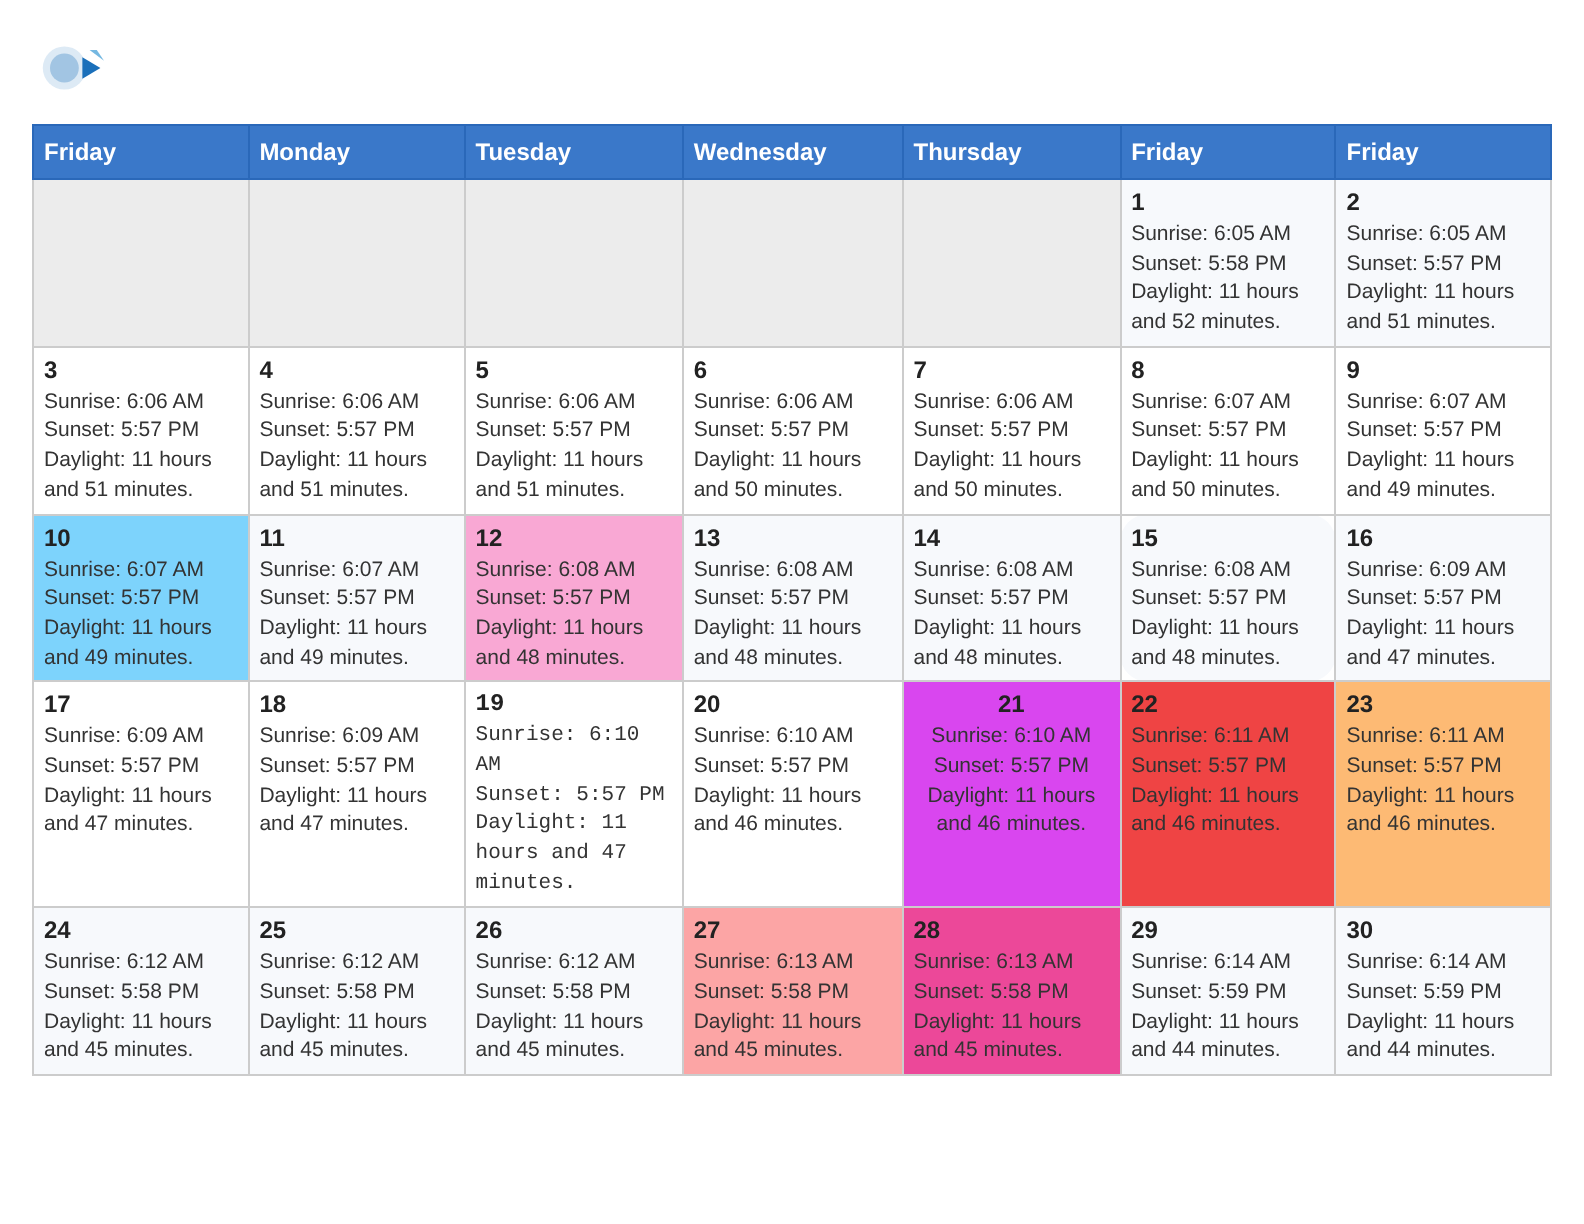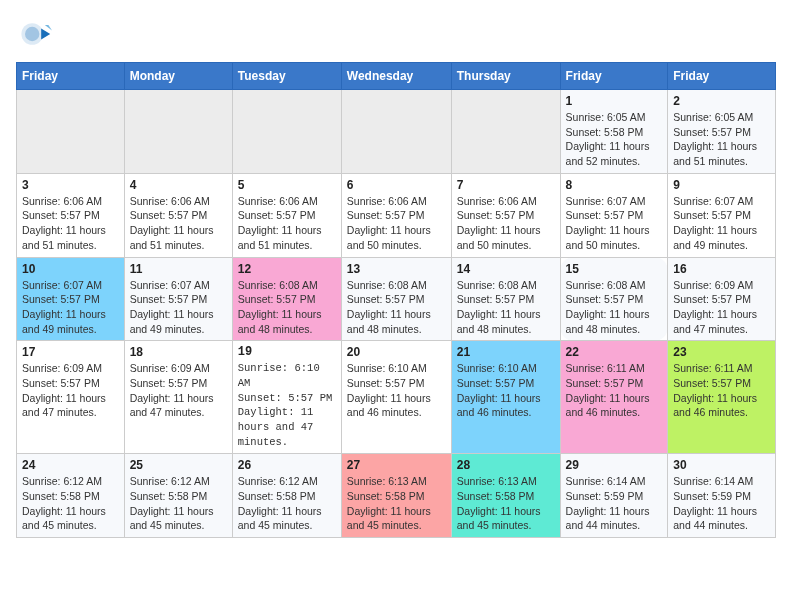--- a/index.html
+++ b/index.html
@@ -250,33 +250,33 @@
           <div class="day-info" style="white-space: pre-line;">Sunrise: 6:10 AM
 Sunset: 5:57 PM
 Daylight: 11 hours and 47 minutes.</div>
         </td>
         <td style="background: rgb(255, 255, 255);">
           <div class="day-number">20</div>
           <div class="day-info" style="white-space: pre-line;">Sunrise: 6:10 AM
 Sunset: 5:57 PM
 Daylight: 11 hours and 46 minutes.</div>
         </td>
-        <td style="background: #7dd3fc;">
+        <td style="background: #d946ef; text-align: center;">
           <div class="day-number">21</div>
           <div class="day-info" style="white-space: pre-line;">Sunrise: 6:10 AM
 Sunset: 5:57 PM
 Daylight: 11 hours and 46 minutes.</div>
         </td>
-        <td style="background: #f9a8d4;">
+        <td style="background: #ef4444;">
           <div class="day-number">22</div>
           <div class="day-info" style="white-space: pre-line;">Sunrise: 6:11 AM
 Sunset: 5:57 PM
 Daylight: 11 hours and 46 minutes.</div>
         </td>
-        <td style="background: #bef264; margin-left: 32px;">
+        <td style="background: #fdba74; margin-left: 32px;">
           <div class="day-number">23</div>
           <div class="day-info" style="white-space: pre-line;">Sunrise: 6:11 AM
 Sunset: 5:57 PM
 Daylight: 11 hours and 46 minutes.</div>
         </td>
       </tr>
       <tr>
         <td style="background: rgb(247, 249, 252);">
           <div class="day-number">24</div>
           <div class="day-info" style="white-space: pre-line;">Sunrise: 6:12 AM
@@ -294,21 +294,21 @@
           <div class="day-info" style="white-space: pre-line;">Sunrise: 6:12 AM
 Sunset: 5:58 PM
 Daylight: 11 hours and 45 minutes.</div>
         </td>
         <td style="background: #fca5a5;">
           <div class="day-number">27</div>
           <div class="day-info" style="white-space: pre-line;">Sunrise: 6:13 AM
 Sunset: 5:58 PM
 Daylight: 11 hours and 45 minutes.</div>
         </td>
-        <td style="background: #5eead4;">
+        <td style="background: #ec4899;">
           <div class="day-number">28</div>
           <div class="day-info" style="white-space: pre-line;">Sunrise: 6:13 AM
 Sunset: 5:58 PM
 Daylight: 11 hours and 45 minutes.</div>
         </td>
         <td style="background: rgb(247, 249, 252);">
           <div class="day-number">29</div>
           <div class="day-info" style="white-space: pre-line;">Sunrise: 6:14 AM
 Sunset: 5:59 PM
 Daylight: 11 hours and 44 minutes.</div>

